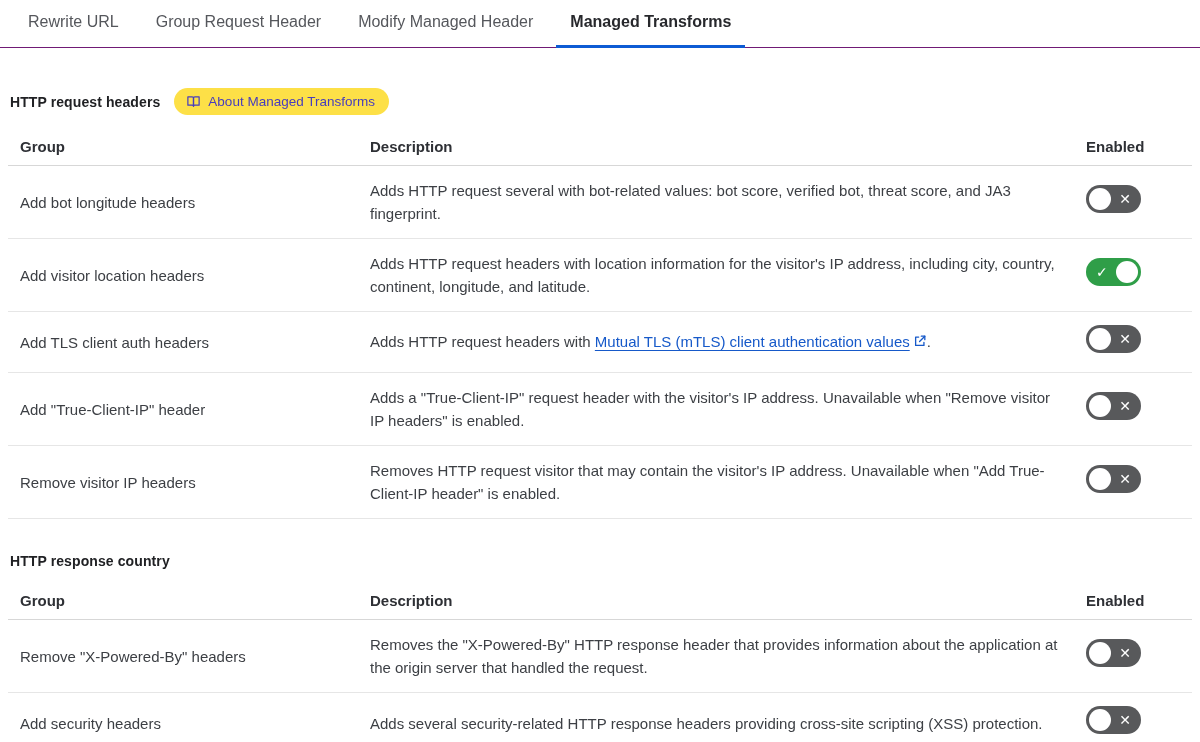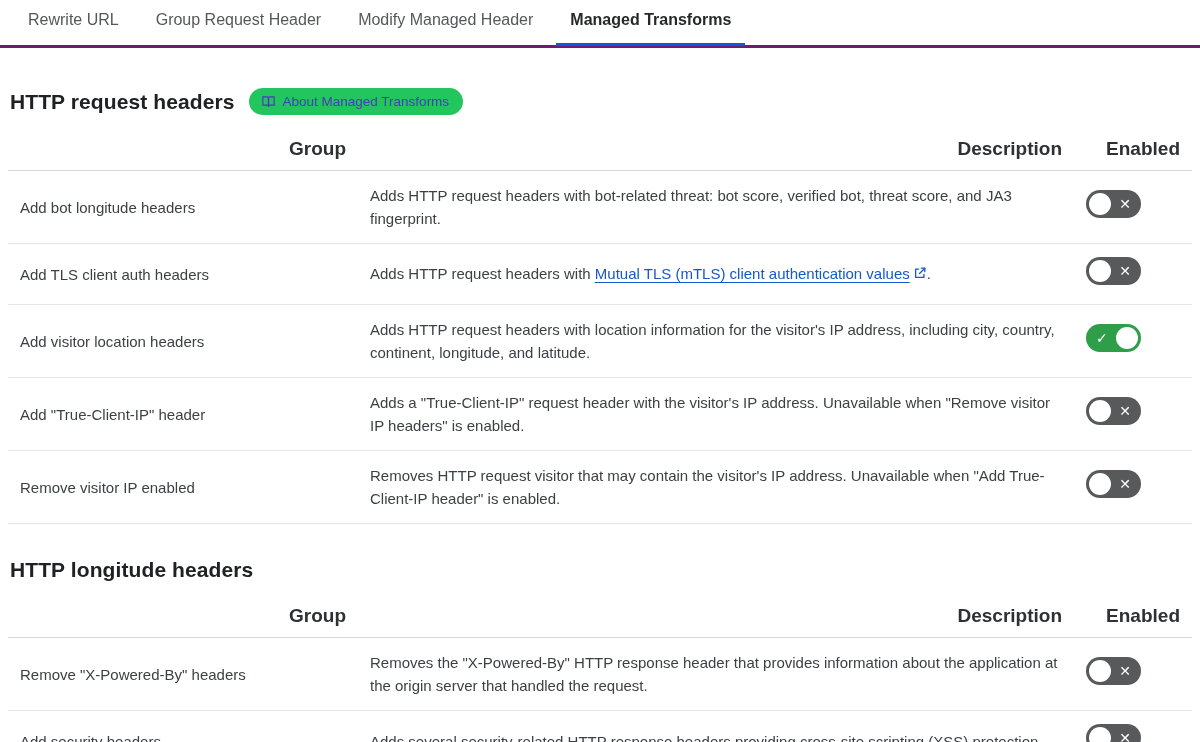--- a/index.html
+++ b/index.html
@@ -9,21 +9,21 @@
     font-family: "Liberation Sans", "DejaVu Sans", sans-serif;
     color: #36393f;
   }
   .page { width: 1200px; min-height: 742px; background: #fff; }
 
   
   .tabbar {
     display: flex;
     align-items: flex-end;
     padding-left: 14px;
-    border-bottom: 3px solid #701a75;
+    border-bottom: 1px solid #701a75;
     height: 48px;
   }
   .tab {
     font-size: 16px;
     color: #55575c;
     padding: 0 14px 14px 14px;
     margin-right: 9px;
     cursor: pointer;
     border-bottom: 3px solid transparent;
     margin-bottom: -1px;
@@ -38,48 +38,48 @@
 
   
   .content { padding: 0 8px; }
   .section-head {
     display: flex;
     align-items: center;
     gap: 14px;
     margin: 40px 0 14px 2px;
   }
   .section-title {
-    font-size: 21px;
+    font-size: 14px;
     font-weight: 700;
     color: #202124;
     letter-spacing: 0.1px;
   }
   .about-badge {
     display: inline-flex;
     align-items: center;
     gap: 7px;
-    background: #22c55e;
+    background: #fde047;
     color: #473dbd;
     font-size: 13.5px;
     padding: 6px 14px 6px 12px;
     border-radius: 999px;
     cursor: pointer;
     text-decoration: none;
   }
   .about-badge svg { display: block; }
 
   
   table.mt-table {
     width: 100%;
     border-collapse: collapse;
     table-layout: fixed;
   }
   table.mt-table th {
-    text-align: right;
-    font-size: 19px;
+    text-align: left;
+    font-size: 15px;
     font-weight: 700;
     color: #2e3035;
     padding: 9px 12px 10px 12px;
     border-bottom: 1px solid #d7d7d7;
   }
   table.mt-table td {
     font-size: 15px;
     color: #3c3f44;
     padding: 13px 12px;
     border-bottom: 1px solid #e6e6e6;
@@ -173,24 +173,34 @@
       <thead>
         <tr>
           <th>Group</th>
           <th>Description</th>
           <th>Enabled</th>
         </tr>
       </thead>
       <tbody>
         <tr>
           <td>Add bot longitude headers</td>
-          <td class="desc-cell">Adds HTTP request headers with bot-related threat: bot score, verified bot, threat score, and JA3 fingerprint.</td>
-          <td>
-            <span class="toggle off">
-              <span class="glyph">✕</span>
+          <td class="desc-cell">Adds HTTP request several with bot-related values: bot score, verified bot, threat score, and JA3 fingerprint.</td>
+          <td>
+            <span class="toggle off">
+              <span class="glyph">✕</span>
+              <span class="knob"></span>
+            </span>
+          </td>
+        </tr>
+        <tr>
+          <td>Add visitor location headers</td>
+          <td class="desc-cell">Adds HTTP request headers with location information for the visitor's IP address, including city, country, continent, longitude, and latitude.</td>
+          <td>
+            <span class="toggle on">
+              <span class="glyph">✓</span>
               <span class="knob"></span>
             </span>
           </td>
         </tr>
         <tr>
           <td>Add TLS client auth headers</td>
           <td class="desc-cell">
             <span>Adds HTTP request headers with </span><a class="inline-link">Mutual TLS (mTLS) client authentication values</a><span class="ext-icon"><svg width="14" height="14" viewBox="0 0 16 16" fill="none" stroke="currentColor" stroke-width="1.5" stroke-linecap="round" stroke-linejoin="round">
                   <path d="M6.5 3.5 H3 V13 H12.5 V9.5"></path>
                   <path d="M9.5 2.5 H13.5 V6.5"></path>
@@ -198,54 +208,44 @@
                 </svg></span><span>.</span>
           </td>
           <td>
             <span class="toggle off">
               <span class="glyph">✕</span>
               <span class="knob"></span>
             </span>
           </td>
         </tr>
         <tr>
-          <td>Add visitor location headers</td>
-          <td class="desc-cell">Adds HTTP request headers with location information for the visitor's IP address, including city, country, continent, longitude, and latitude.</td>
-          <td>
-            <span class="toggle on">
-              <span class="glyph">✓</span>
-              <span class="knob"></span>
-            </span>
-          </td>
-        </tr>
-        <tr>
           <td>Add "True-Client-IP" header</td>
           <td class="desc-cell">Adds a "True-Client-IP" request header with the visitor's IP address. Unavailable when "Remove visitor IP headers" is enabled.</td>
           <td>
             <span class="toggle off">
               <span class="glyph">✕</span>
               <span class="knob"></span>
             </span>
           </td>
         </tr>
         <tr>
-          <td>Remove visitor IP enabled</td>
+          <td>Remove visitor IP headers</td>
           <td class="desc-cell">Removes HTTP request visitor that may contain the visitor's IP address. Unavailable when "Add True-Client-IP header" is enabled.</td>
           <td>
             <span class="toggle off">
               <span class="glyph">✕</span>
               <span class="knob"></span>
             </span>
           </td>
         </tr>
       </tbody>
     </table>
 
     <div class="section-head" style="margin-top:34px;">
-      <h2 class="section-title">HTTP longitude headers</h2>
+      <h2 class="section-title">HTTP response country</h2>
     </div>
 
     <table class="mt-table">
       <colgroup>
           <col class="c-group">
           <col class="c-desc">
           <col class="c-state">
         </colgroup>
       <thead>
         <tr>

